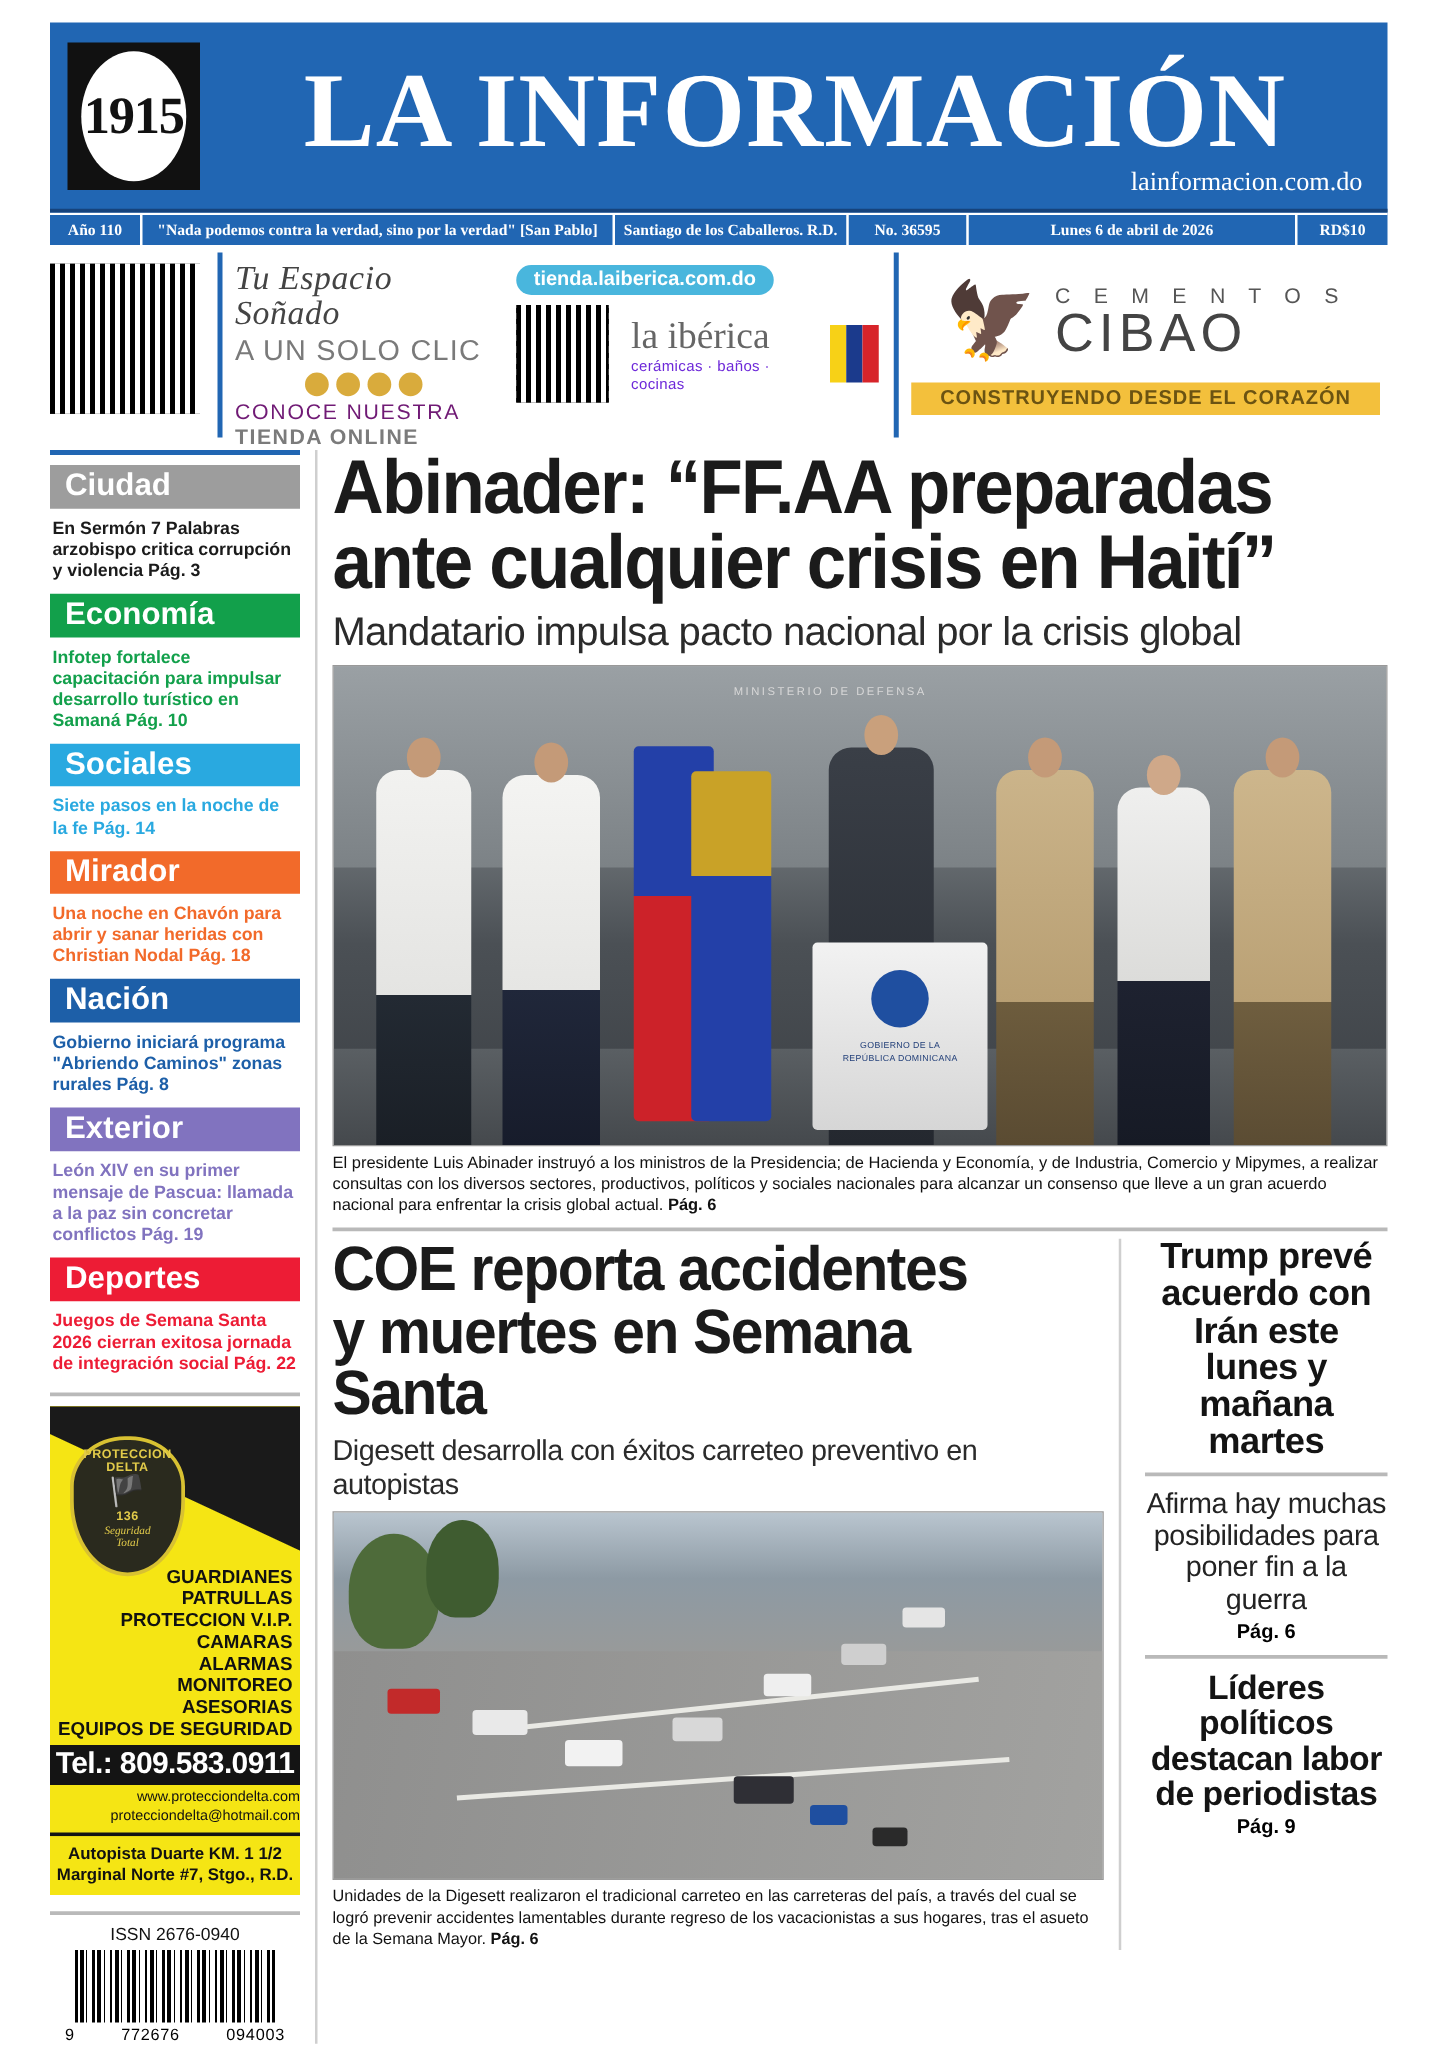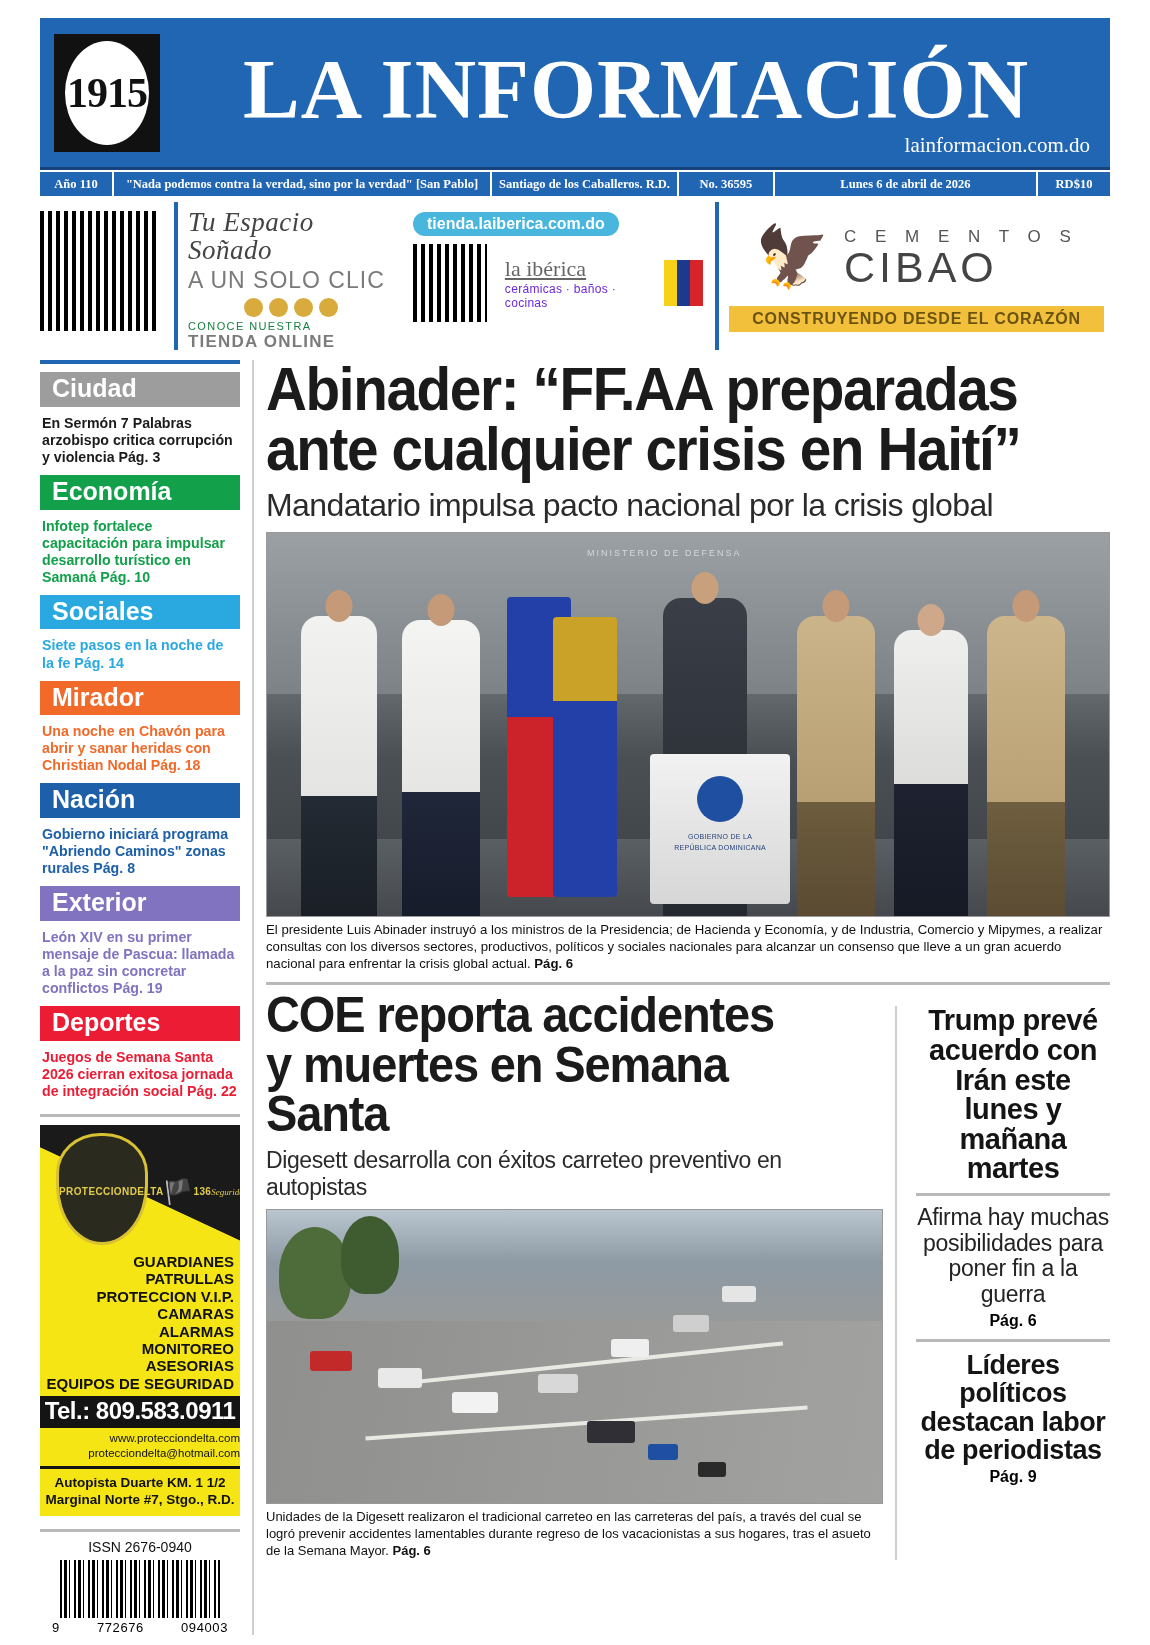--- a/index.html
+++ b/index.html
@@ -73,32 +73,32 @@
     background: #fff; display: flex; position: relative; padding-left: 10px;
   }
   .ib-left { width: 205px; padding-top: 6px; text-align: left; }
   .ib-script {
     font-family: "Liberation Serif", serif; font-style: italic;
     font-size: 27px; color: #444; line-height: 1.05; letter-spacing: .5px;
   }
   .ib-clic { font-size: 23px; color: #7a7a7a; letter-spacing: 1px; margin-top: 2px; }
   .ib-dots { display: flex; justify-content: center; gap: 6px; margin: 4px 0 3px; }
   .ib-dots i { width: 19px; height: 19px; border-radius: 50%; background: #d9ab3c; display: block; }
-  .ib-conoce { font-size: 11px; color: #15803d; letter-spacing: 1.4px; }
+  .ib-conoce { font-size: 17px; color: #701a75; letter-spacing: 1.4px; }
   .ib-tienda { font-size: 17px; color: #7b7b7b; font-weight: bold; letter-spacing: 1.2px; }
   .ib-right { flex: 1; position: relative; padding-top: 10px; }
   .ib-pill {
     background: #49b6dd; color: #fff; border-radius: 14px;
     display: inline-block; padding: 3px 14px; font-size: 16px; font-weight: bold;
     margin-left: 20px;
   }
   .ib-bottom { display: flex; align-items: center; margin-top: 8px; }
   .ib-qr { width: 78px; height: 78px; margin-left: 20px; }
   .ib-brand { margin-left: 18px; }
-  .ib-brandname { font-size: 22px; color: #666; font-family: "Liberation Serif", serif; text-decoration: underline; }
+  .ib-brandname { font-size: 30px; color: #666; font-family: "Liberation Serif", serif; }
   .ib-sub { font-size: 12px; color: #6d28d9; letter-spacing: .3px; }
   .ib-flag { display: flex; margin-left: 10px; }
   .ib-flag span { display: block; width: 13px; height: 46px; }
 
   .ad-cibao {
     flex: 0 0 395px; margin-left: 12px; border-left: 4px solid #2166b3;
     background: #fff; padding: 6px 6px 0 10px; position: relative;
   }
   .cb-row { display: flex; align-items: center; justify-content: center; height: 98px; }
   .cb-bird { font-size: 60px; color: #f1b903; line-height: 1; margin-right: 14px; }
@@ -123,24 +123,24 @@
   .sec-first { margin-top: 2px; }
 
   .delta-rule { height: 3px; background: #b9b9b9; margin: 14px 0 8px; }
   .delta-ad { background: #f5e514; position: relative; overflow: hidden; }
   .delta-top { height: 128px; position: relative; background: #f5e514; }
   .delta-black {
     position: absolute; left: 0; top: 0; width: 100%; height: 100%;
     background: linear-gradient(205deg, #1a1a1a 0%, #1a1a1a 52%, #f5e514 52.4%, #f5e514 100%);
   }
   .delta-badge {
-    position: absolute; left: 16px; top: 8px; width: 92px; height: 112px;
+    position: absolute; left: 16px; top: 24px; width: 92px; height: 112px;
     background: #2a2a1e; border: 3px solid #d8c132; border-radius: 44px 44px 46px 46px / 40px 40px 60px 60px;
     color: #e2cb4a; font-size: 9.5px; font-weight: normal; text-align: center;
-    display: flex; flex-direction: row; align-items: center; justify-content: flex-start; padding-top: 6px;
+    display: flex; flex-direction: column; align-items: center; justify-content: flex-start; padding-top: 6px;
   }
   .delta-badge b { font-size: 10px; letter-spacing: .4px; display: block; }
   .delta-seal { font-size: 24px; color: #d8c132; line-height: 1; margin: 2px 0; }
   .delta-italic { font-family: "Liberation Serif", serif; font-style: italic; font-size: 9px; }
   .delta-list {
     text-align: right; font-size: 15px; font-weight: bold; color: #111;
     line-height: 1.16; padding: 0 6px 4px 0; background: #f5e514;
   }
   .delta-tel {
     background: #141414; color: #fff; font-weight: bold; font-size: 24px;
@@ -186,21 +186,21 @@
     font-size: 7px; color: #24417a; line-height: 1.5; letter-spacing: .3px; }
   .flag { position: absolute; bottom: 5%; width: 64px; height: 300px; }
 
   .cap { font-size: 13.2px; line-height: 1.28; color: #111; margin-top: 5px; }
   .cap b { font-weight: bold; }
 
   .mid-rule { height: 3px; background: #b9b9b9; margin: 10px 0 6px; }
 
   .lower { display: flex; }
   .lower-left { flex: 1; padding-right: 12px; }
-  .lower-right { flex: 0 0 215px; border-left: 2px solid #cfcfcf; padding-left: 19px; margin-top: 15px; }
+  .lower-right { flex: 0 0 215px; border-left: 2px solid #cfcfcf; padding-left: 19px; }
 
   .head2 {
     font-family: "Liberation Sans Narrow", "Liberation Sans", sans-serif;
     font-weight: bold; font-size: 50px; line-height: .99; color: #1b1b1b;
     letter-spacing: -1.2px; transform: scaleX(.94); transform-origin: left top;
   }
   .sub2 { font-size: 23px; color: #2b2b2b; margin-top: 7px; letter-spacing: -.4px; }
 
   .photo2 { height: 295px; margin-top: 8px; position: relative; overflow: hidden;
     background: linear-gradient(#b9c5cf 0%, #8d9aa4 18%, #9a9a98 42%, #8e8e8c 100%);

